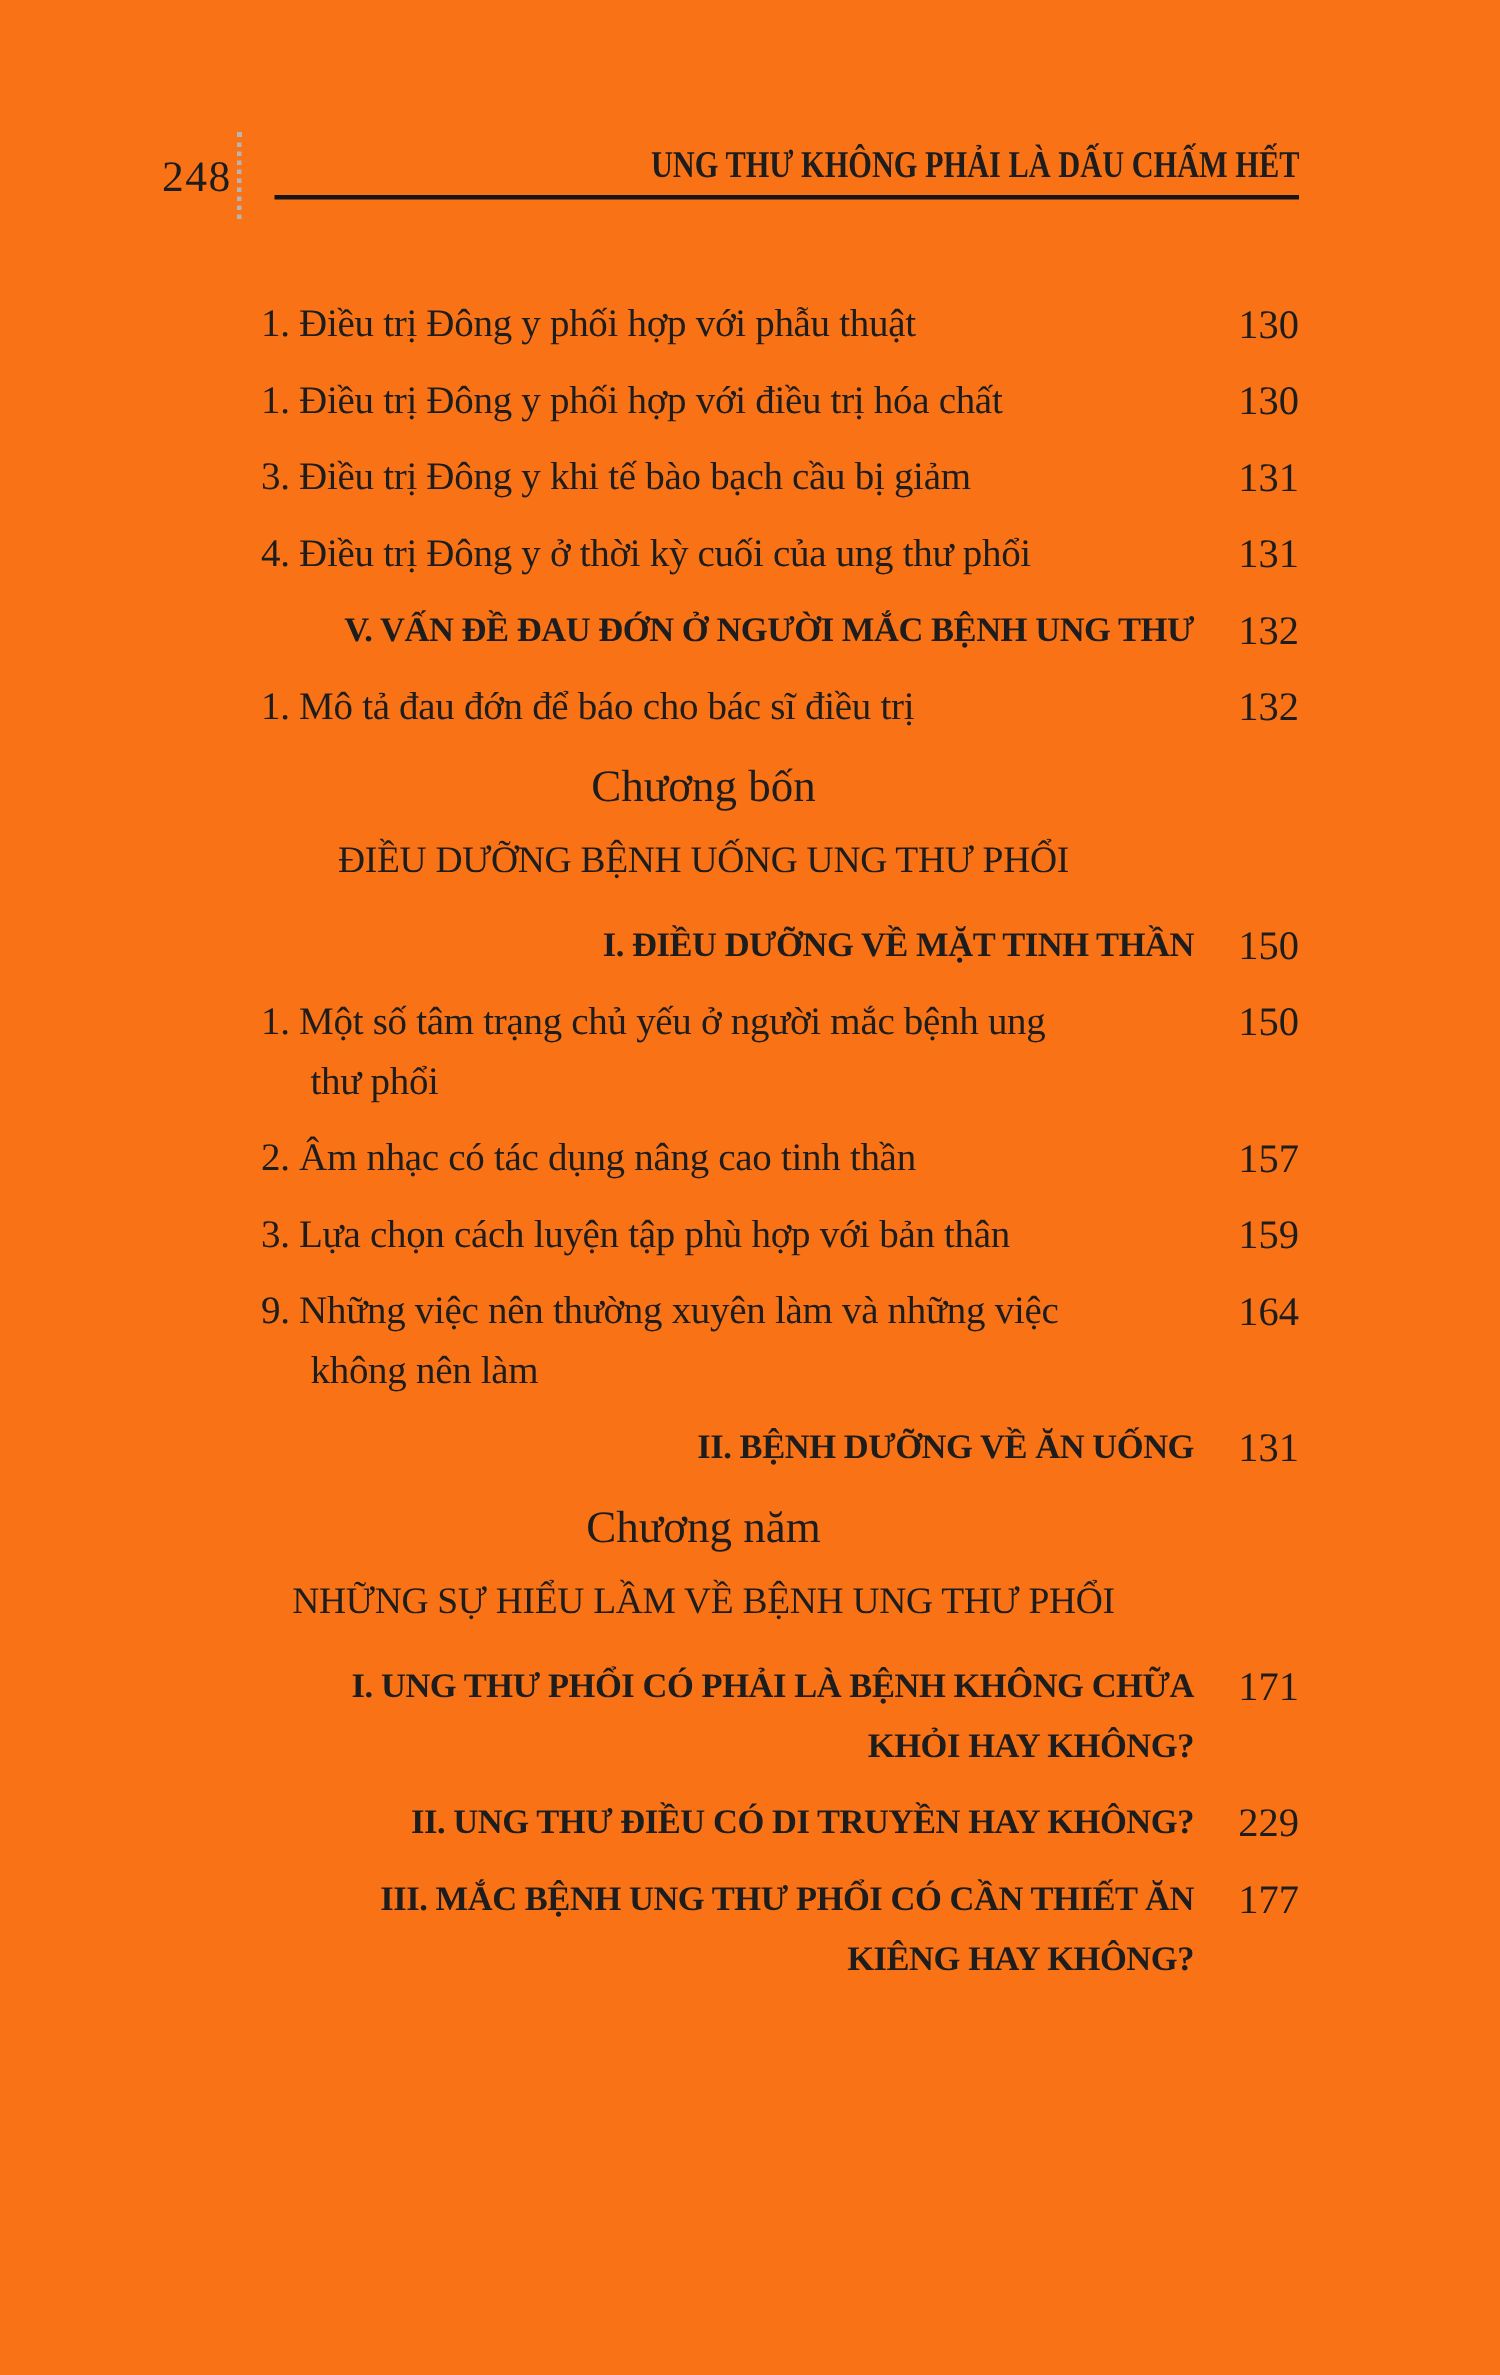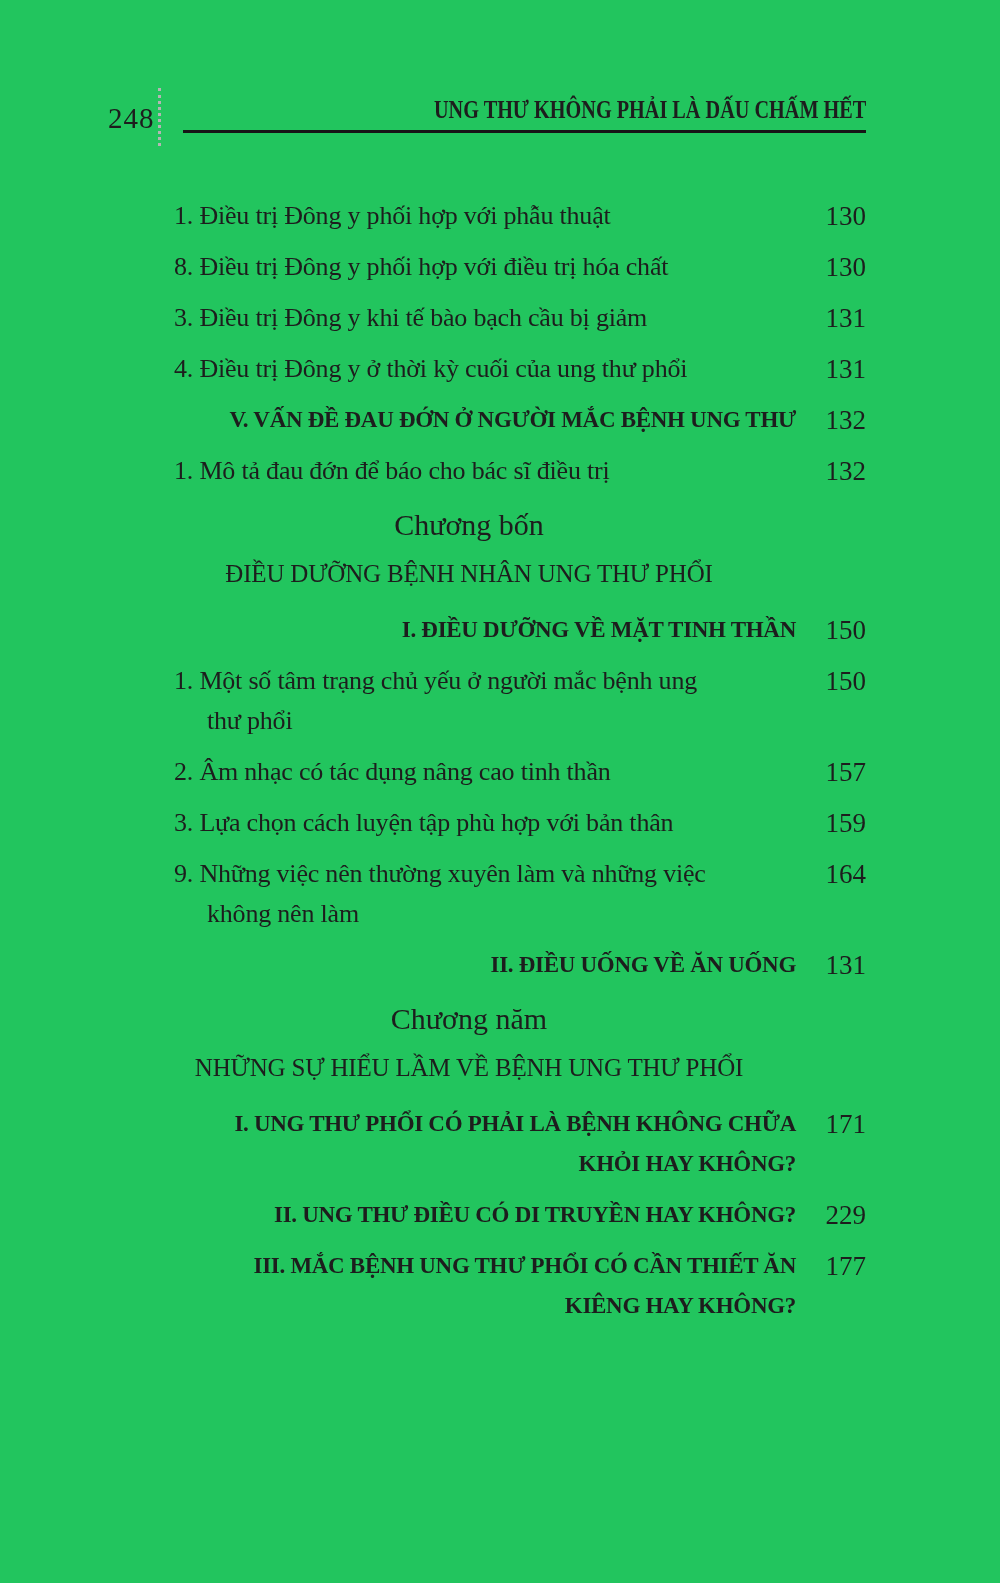--- a/index.html
+++ b/index.html
@@ -3,21 +3,21 @@
 <meta charset="utf-8">
 <style>
   * { margin: 0; padding: 0; box-sizing: border-box; }
   html, body { background: #e8e8e8; }
   body { font-family: "Liberation Serif", "DejaVu Serif", serif; }
 
   .page {
     position: relative;
     width: 1000px;
     height: 1583px;
-    background: #22c55e;
+    background: #f97316;
     color: #1d1d1d;
     overflow: hidden;
     margin: 0 auto;
   }
 
   
   .page-number {
     position: absolute;
     left: 108px;
     top: 102px;
@@ -120,21 +120,21 @@
   </div>
 
   <div class="toc">
 
     <div class="toc-row row-sub">
       <div class="toc-text">1. Điều trị Đông y phối hợp với phẫu thuật</div>
       <div class="toc-page">130</div>
     </div>
 
     <div class="toc-row row-sub">
-      <div class="toc-text">8. Điều trị Đông y phối hợp với điều trị hóa chất</div>
+      <div class="toc-text">1. Điều trị Đông y phối hợp với điều trị hóa chất</div>
       <div class="toc-page">130</div>
     </div>
 
     <div class="toc-row row-sub">
       <div class="toc-text">3. Điều trị Đông y khi tế bào bạch cầu bị giảm</div>
       <div class="toc-page">131</div>
     </div>
 
     <div class="toc-row row-sub">
       <div class="toc-text">4. Điều trị Đông y ở thời kỳ cuối của ung thư phổi</div>
@@ -147,21 +147,21 @@
     </div>
 
     <div class="toc-row row-sub">
       <div class="toc-text">1. Mô tả đau đớn để báo cho bác sĩ điều trị</div>
       <div class="toc-page">132</div>
     </div>
 
 
     <div class="chapter-block">
       <div class="chapter-label">Chương bốn</div>
-      <div class="chapter-title">ĐIỀU DƯỠNG BỆNH NHÂN UNG THƯ PHỔI</div>
+      <div class="chapter-title">ĐIỀU DƯỠNG BỆNH UỐNG UNG THƯ PHỔI</div>
     </div>
 
     <div class="toc-row row-section">
       <div class="toc-text">I. ĐIỀU DƯỠNG VỀ MẶT TINH THẦN</div>
       <div class="toc-page">150</div>
     </div>
 
     <div class="toc-row row-sub">
       <div class="toc-text">1. Một số tâm trạng chủ yếu ở người mắc bệnh ung
 thư phổi</div>
@@ -178,21 +178,21 @@
       <div class="toc-page">159</div>
     </div>
 
     <div class="toc-row row-sub">
       <div class="toc-text">9. Những việc nên thường xuyên làm và những việc
 không nên làm</div>
       <div class="toc-page">164</div>
     </div>
 
     <div class="toc-row row-section">
-      <div class="toc-text">II. ĐIỀU UỐNG VỀ ĂN UỐNG</div>
+      <div class="toc-text">II. BỆNH DƯỠNG VỀ ĂN UỐNG</div>
       <div class="toc-page">131</div>
     </div>
 
     <div class="chapter-block">
       <div class="chapter-label">Chương năm</div>
       <div class="chapter-title">NHỮNG SỰ HIỂU LẦM VỀ BỆNH UNG THƯ PHỔI</div>
     </div>
 
     <div class="toc-row row-section">
       <div class="toc-text">I. UNG THƯ PHỔI CÓ PHẢI LÀ BỆNH KHÔNG CHỮA

